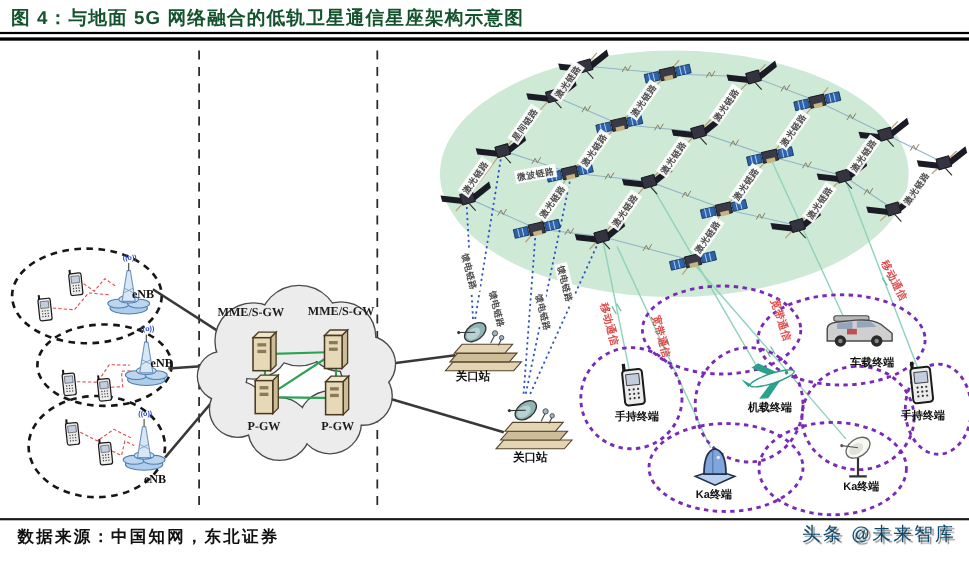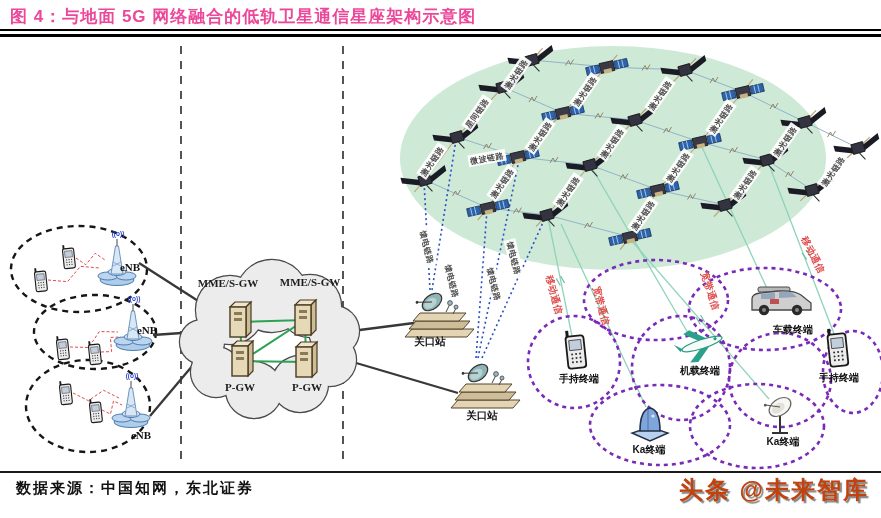--- a/index.html
+++ b/index.html
@@ -1,26 +1,26 @@
 <!DOCTYPE html>
 <html><head>
 <meta charset="utf-8">
 <style>
   html,body{margin:0;padding:0;background:#fff;}
   body{width:881px;height:518px;position:relative;overflow:hidden;
        font-family:"Liberation Sans","DejaVu Sans",sans-serif;}
-  .title{position:absolute;left:10px;top:5px;font-size:17px;font-weight:bold;color:#ec4899;
+  .title{position:absolute;left:10px;top:5px;font-size:17px;font-weight:bold;color:#14532d;
          letter-spacing:1px;white-space:nowrap;}
   .header-rule{position:absolute;left:0;right:0;top:29px;height:3px;
                border-top:2px solid #000;border-bottom:3px solid #000;}
   .footer-rule{position:absolute;left:0;right:0;top:471px;border-top:2px solid #1a1a1a;}
   .source{position:absolute;left:16px;top:479px;font-size:15px;font-weight:bold;color:#111;
           letter-spacing:2px;font-family:Liberation Serif, serif;}
-  .watermark{position:absolute;right:12px;top:474px;font-size:24px;font-weight:bold;
-             color:#c2410c;text-shadow:2px 2px 1px #858585;letter-spacing:2px;}
+  .watermark{position:absolute;right:12px;top:474px;font-size:17px;font-weight:normal;
+             color:#0c4a6e;text-shadow:2px 2px 1px #858585;letter-spacing:2px;}
   svg#diagram-svg{position:absolute;left:0;top:0;}
   svg text{font-family:"Liberation Sans","DejaVu Sans",sans-serif;}
   text.latin{font-family:"Liberation Serif","DejaVu Serif",serif;}
 </style>
 </head>
 <body>
 
 <div class="title">图 4：与地面 5G 网络融合的低轨卫星通信星座架构示意图</div>
 <div class="header-rule"></div>
 

